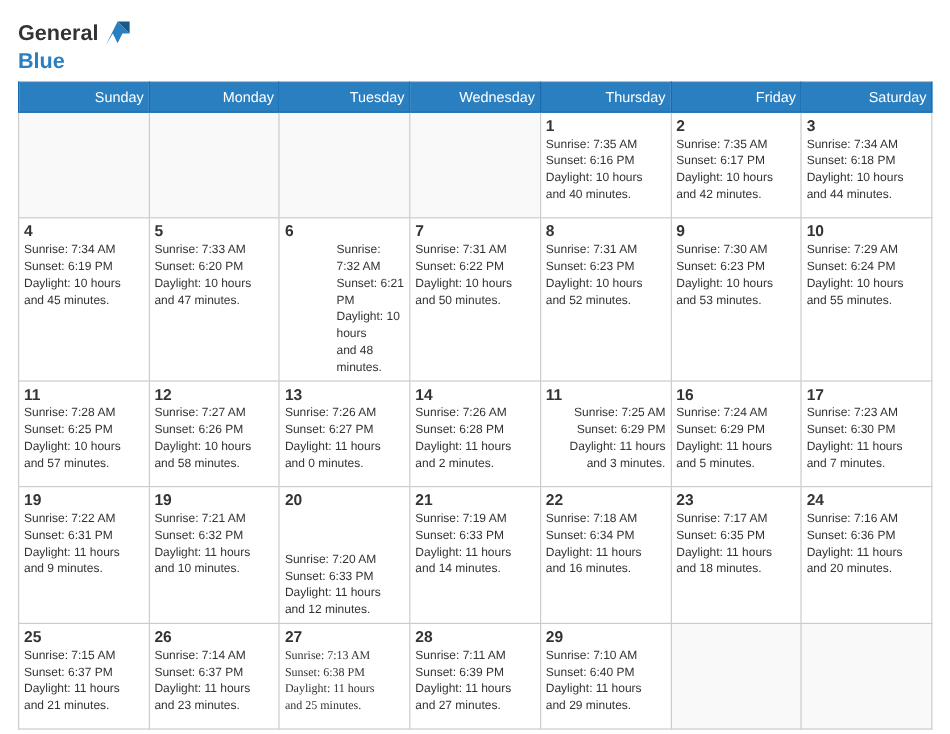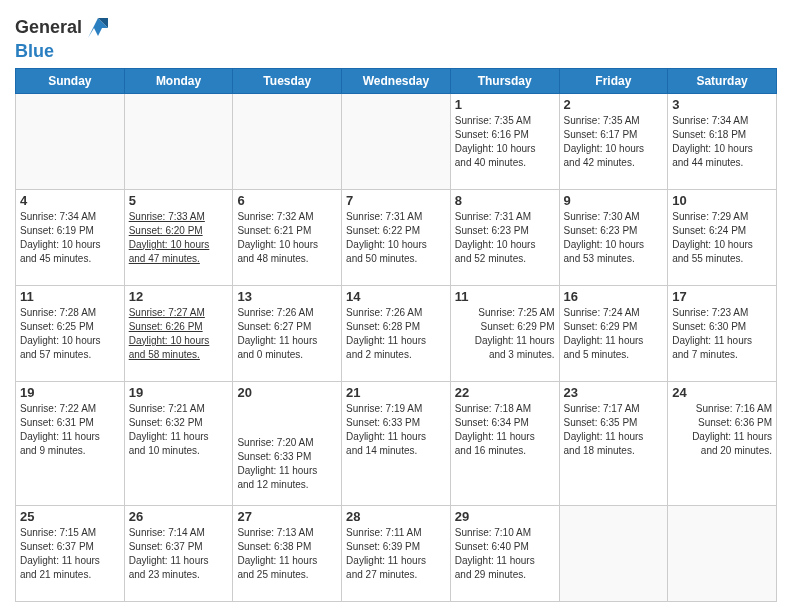--- a/index.html
+++ b/index.html
@@ -56,23 +56,23 @@
       flex: 1;
       border: 1px solid #ccc;
       border-collapse: collapse;
       width: 100%;
       table-layout: fixed;
     }
     .calendar th {
       background-color: #2a7fc1;
       color: #fff;
       font-size: 12px;
-      font-weight: bold;
+      font-weight: normal;
       padding: 5px 4px;
-      text-align: center;
+      text-align: right;
       border: 1px solid #1a6aad;
     }
     .calendar td {
       border: 1px solid #ccc;
       vertical-align: top;
       padding: 3px 4px;
       font-size: 10px;
       color: #333;
       height: 88px;
       background: #fff;
@@ -161,28 +161,28 @@
         <tr>
           <td>
             <span class="day-number">4</span>
             <div class="day-info" style="white-space: pre-line;">Sunrise: 7:34 AM
 Sunset: 6:19 PM
 Daylight: 10 hours
 and 45 minutes.</div>
           </td>
           <td>
             <span class="day-number">5</span>
-            <div class="day-info" style="white-space: pre-line; text-decoration: underline;">Sunrise: 7:33 AM
+            <div class="day-info" style="white-space: pre-line;">Sunrise: 7:33 AM
 Sunset: 6:20 PM
 Daylight: 10 hours
 and 47 minutes.</div>
           </td>
           <td>
             <span class="day-number">6</span>
-            <div class="day-info" style="white-space: pre-line;">Sunrise: 7:32 AM
+            <div class="day-info" style="white-space: pre-line; margin-left: 43px;">Sunrise: 7:32 AM
 Sunset: 6:21 PM
 Daylight: 10 hours
 and 48 minutes.</div>
           </td>
           <td>
             <span class="day-number">7</span>
             <div class="day-info" style="white-space: pre-line;">Sunrise: 7:31 AM
 Sunset: 6:22 PM
 Daylight: 10 hours
 and 50 minutes.</div>
@@ -212,21 +212,21 @@
         <tr>
           <td>
             <span class="day-number">11</span>
             <div class="day-info" style="white-space: pre-line;">Sunrise: 7:28 AM
 Sunset: 6:25 PM
 Daylight: 10 hours
 and 57 minutes.</div>
           </td>
           <td>
             <span class="day-number">12</span>
-            <div class="day-info" style="white-space: pre-line; text-decoration: underline;">Sunrise: 7:27 AM
+            <div class="day-info" style="white-space: pre-line;">Sunrise: 7:27 AM
 Sunset: 6:26 PM
 Daylight: 10 hours
 and 58 minutes.</div>
           </td>
           <td>
             <span class="day-number">13</span>
             <div class="day-info" style="white-space: pre-line;">Sunrise: 7:26 AM
 Sunset: 6:27 PM
 Daylight: 11 hours
 and 0 minutes.</div>
@@ -298,21 +298,21 @@
           </td>
           <td>
             <span class="day-number">23</span>
             <div class="day-info" style="white-space: pre-line;">Sunrise: 7:17 AM
 Sunset: 6:35 PM
 Daylight: 11 hours
 and 18 minutes.</div>
           </td>
           <td>
             <span class="day-number">24</span>
-            <div class="day-info" style="white-space: pre-line; text-align: right;">Sunrise: 7:16 AM
+            <div class="day-info" style="white-space: pre-line;">Sunrise: 7:16 AM
 Sunset: 6:36 PM
 Daylight: 11 hours
 and 20 minutes.</div>
           </td>
         </tr>
         <tr>
           <td>
             <span class="day-number">25</span>
             <div class="day-info" style="white-space: pre-line;">Sunrise: 7:15 AM
 Sunset: 6:37 PM
@@ -321,21 +321,21 @@
           </td>
           <td>
             <span class="day-number">26</span>
             <div class="day-info" style="white-space: pre-line;">Sunrise: 7:14 AM
 Sunset: 6:37 PM
 Daylight: 11 hours
 and 23 minutes.</div>
           </td>
           <td>
             <span class="day-number">27</span>
-            <div class="day-info" style="white-space: pre-line;">Sunrise: 7:13 AM
+            <div class="day-info" style="white-space: pre-line; font-family: Liberation Serif, serif;">Sunrise: 7:13 AM
 Sunset: 6:38 PM
 Daylight: 11 hours
 and 25 minutes.</div>
           </td>
           <td>
             <span class="day-number">28</span>
             <div class="day-info" style="white-space: pre-line;">Sunrise: 7:11 AM
 Sunset: 6:39 PM
 Daylight: 11 hours
 and 27 minutes.</div>

